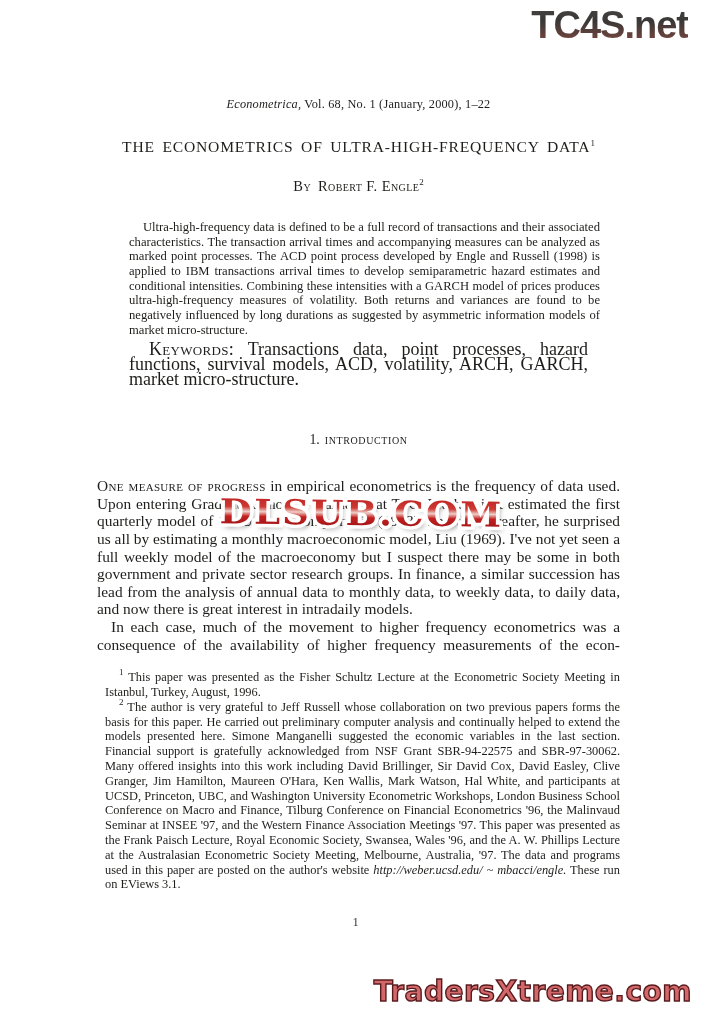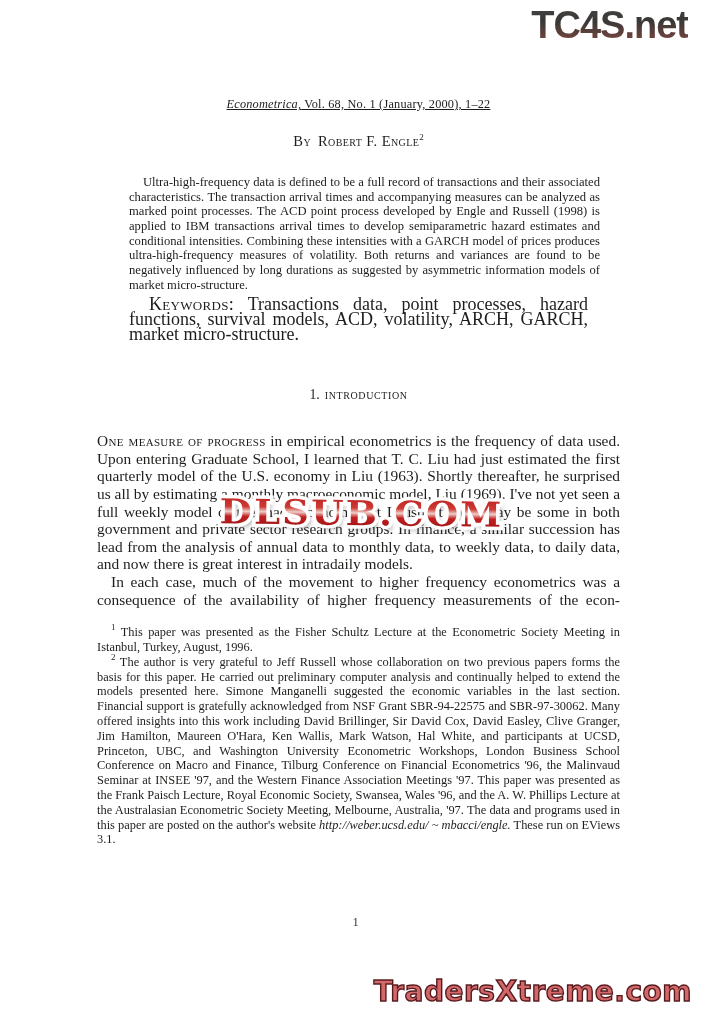--- a/index.html
+++ b/index.html
@@ -17,21 +17,20 @@
     position: absolute;
     left: 97px;
     top: 97px;
     width: 523px;
   }
   .journal-line {
     text-align: center;
     font-size: 12.3px;
     line-height: 14px;
     letter-spacing: 0.2px;
-    text-decoration: underline;
   }
   .journal-line .jt { font-style: italic; }
   .paper-title {
     margin-top: 27px;
     text-align: center;
     font-size: 15.6px;
     font-weight: normal;
     letter-spacing: 0.8px;
     word-spacing: 3px;
     line-height: 18px;
@@ -74,20 +73,21 @@
     text-align: justify;
   }
   .bodytext p.indent { text-indent: 14px; }
   .bodytext p.fill-last { text-align-last: justify; }
   .lead-sc { font-variant: small-caps; letter-spacing: 0.3px; }
   .footnotes {
     margin-top: 17px;
     font-size: 12.4px;
     line-height: 14.8px;
     text-align: justify;
+    margin-left: 8px;
   }
   .footnotes p { text-indent: 14px; }
   .footnotes .url { font-style: italic; }
   .page-number {
     position: absolute;
     top: 915px;
     left: 0;
     width: 711px;
     text-align: center;
     font-size: 12.5px;
@@ -171,20 +171,21 @@
 <div class="page">
 
   <div class="wm-tc4s">
     <span>TC4S.net</span>
   </div>
 
   <div class="content">
 
     <div class="journal-line"><span class="jt">Econometrica,</span><span> Vol. 68, No. 1 (January, 2000), 1–22</span></div>
 
+    <h1 class="paper-title"><span>THE ECONOMETRICS OF ULTRA-HIGH-FREQUENCY DATA</span><sup class="fnmark">1</sup></h1>
 
     <div class="byline"><span>By</span><span class="author-name">Robert F. Engle</span><sup class="fnmark">2</sup></div>
 
     <p class="abstract">Ultra-high-frequency data is defined to be a full record of transactions and their associated characteristics. The transaction arrival times and accompanying measures can be analyzed as marked point processes. The ACD point process developed by Engle and Russell (1998) is applied to IBM transactions arrival times to develop semiparametric hazard estimates and conditional intensities. Combining these intensities with a GARCH model of prices produces ultra-high-frequency measures of volatility. Both returns and variances are found to be negatively influenced by long durations as suggested by asymmetric information models of market micro-structure.</p>
 
     <p class="keywords"><span class="kw-label">Keywords:</span><span> Transactions data, point processes, hazard functions, survival models, ACD, volatility, ARCH, GARCH, market micro-structure.</span></p>
 
     <h2 class="section-heading"><span>1.</span><span class="sec-title">introduction</span></h2>
 
     <div class="bodytext">

